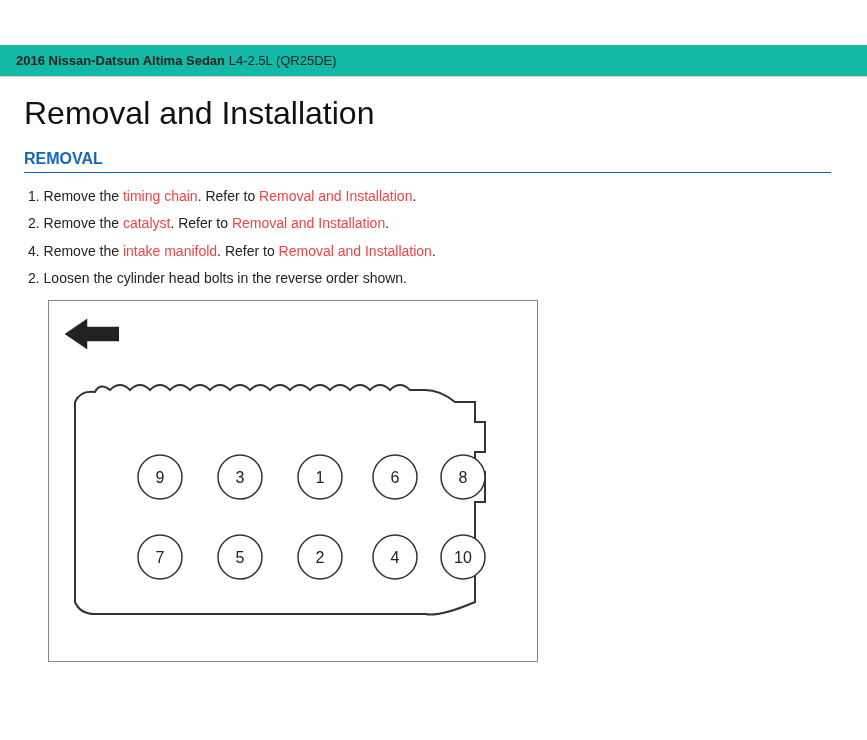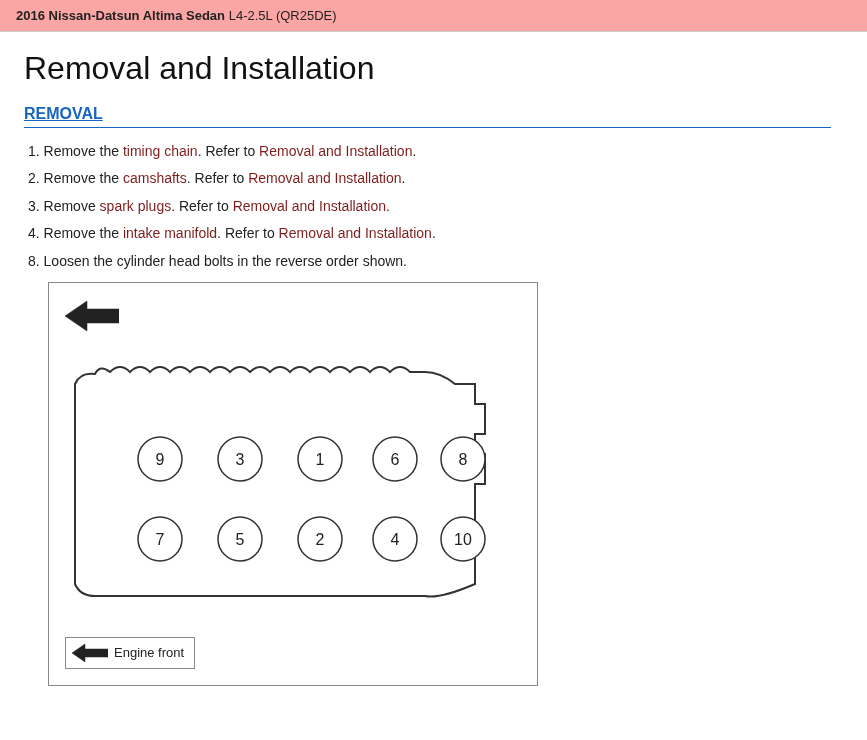--- a/index.html
+++ b/index.html
@@ -5,59 +5,59 @@
     * { margin: 0; padding: 0; box-sizing: border-box; }
     body {
       font-family: Arial, sans-serif;
       font-size: 14px;
       color: #222;
       background: #fff;
       width: 867px;
       min-height: 740px;
     }
     .header-bar {
-      background: #fca5a5;
+      background: #14b8a6;
       padding: 8px 16px;
       font-size: 13px;
       color: #222;
       border-bottom: 1px solid #ccc;
+      margin-top: 45px;
     }
     .header-bar .model-bold {
       font-weight: bold;
     }
     .content {
       padding: 18px 36px 24px 24px;
     }
     .page-title {
       font-size: 32px;
       font-weight: normal;
       color: #111;
       margin-bottom: 18px;
     }
     .section-heading {
       font-size: 16px;
       font-weight: bold;
       color: #1565c0;
       border-bottom: 1px solid #1565c0;
       padding-bottom: 4px;
       margin-bottom: 12px;
-      text-decoration: underline;
     }
     .steps-list {
       list-style: none;
       padding: 0;
       margin-bottom: 10px;
     }
     .steps-list li {
       margin-bottom: 5px;
       line-height: 1.6;
       padding-left: 4px;
     }
     .link {
-      color: #7f1d1d;
+      color: #ef4444;
       text-decoration: none;
       cursor: pointer;
     }
     .diagram-container {
       border: 1px solid #888;
       width: 490px;
       padding: 16px 16px 16px 16px;
       margin-top: 4px;
       margin-left: 24px;
       background: #fff;
@@ -91,24 +91,23 @@
 </div>
 
 <div class="content">
 
   <h1 class="page-title">Removal and Installation</h1>
 
   <div class="section-heading">REMOVAL</div>
 
   <ol class="steps-list">
     <li>1. Remove the <a class="link">timing chain</a>. Refer to <a class="link">Removal and Installation</a>.</li>
-    <li>2. Remove the <a class="link">camshafts</a>. Refer to <a class="link">Removal and Installation</a>.</li>
-    <li>3. Remove <a class="link">spark plugs</a>. Refer to <a class="link">Removal and Installation</a>.</li>
+    <li>2. Remove the <a class="link">catalyst</a>. Refer to <a class="link">Removal and Installation</a>.</li>
     <li>4. Remove the <a class="link">intake manifold</a>. Refer to <a class="link">Removal and Installation</a>.</li>
-    <li>8. Loosen the cylinder head bolts in the reverse order shown.</li>
+    <li>2. Loosen the cylinder head bolts in the reverse order shown.</li>
   </ol>
 
   <div class="diagram-container">
 
     
     <svg class="arrow-left" viewBox="0 0 54 34" xmlns="http://www.w3.org/2000/svg">
       <polygon points="0,17 22,2 22,10 54,10 54,24 22,24 22,32" fill="#222" stroke="#222" stroke-width="0.5"></polygon>
     </svg>
 
     
@@ -165,22 +164,16 @@
       <text x="255" y="201" text-anchor="middle" font-size="16" font-family="Arial" fill="#222">2</text>
 
       <circle cx="330" cy="195" r="22" fill="white" stroke="#333" stroke-width="1.5"></circle>
       <text x="330" y="201" text-anchor="middle" font-size="16" font-family="Arial" fill="#222">4</text>
 
       <circle cx="398" cy="195" r="22" fill="white" stroke="#333" stroke-width="1.5"></circle>
       <text x="398" y="201" text-anchor="middle" font-size="16" font-family="Arial" fill="#222">10</text>
     </svg>
 
     
-    <div class="legend-box">
-      <svg class="legend-arrow" viewBox="0 0 36 22" xmlns="http://www.w3.org/2000/svg">
-        <polygon points="0,11 13,2 13,7 36,7 36,15 13,15 13,20" fill="#222" stroke="#222" stroke-width="0.5"></polygon>
-      </svg>
-      <span>Engine front</span>
-    </div>
 
   </div>
 
 </div>
 
 </body></html>

